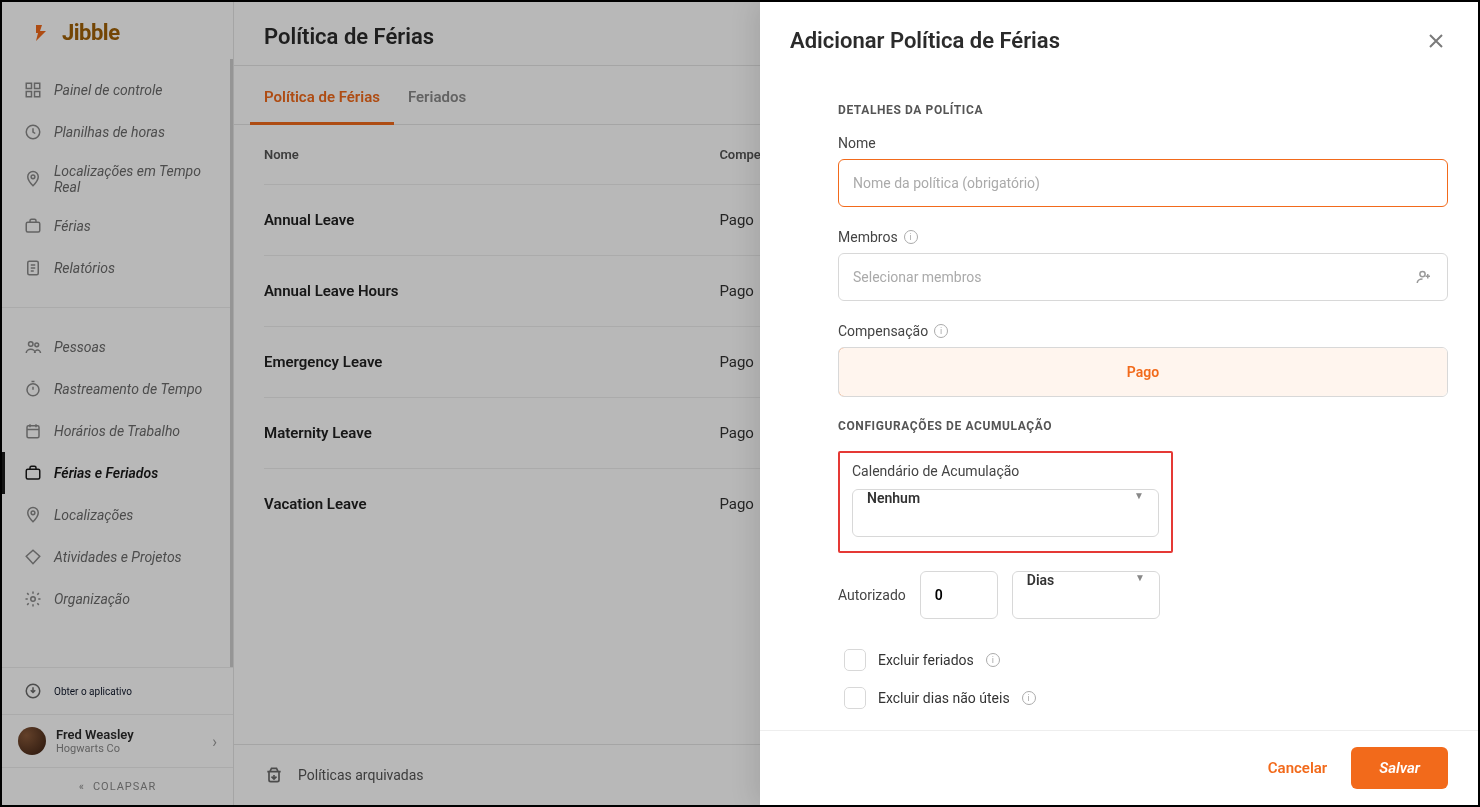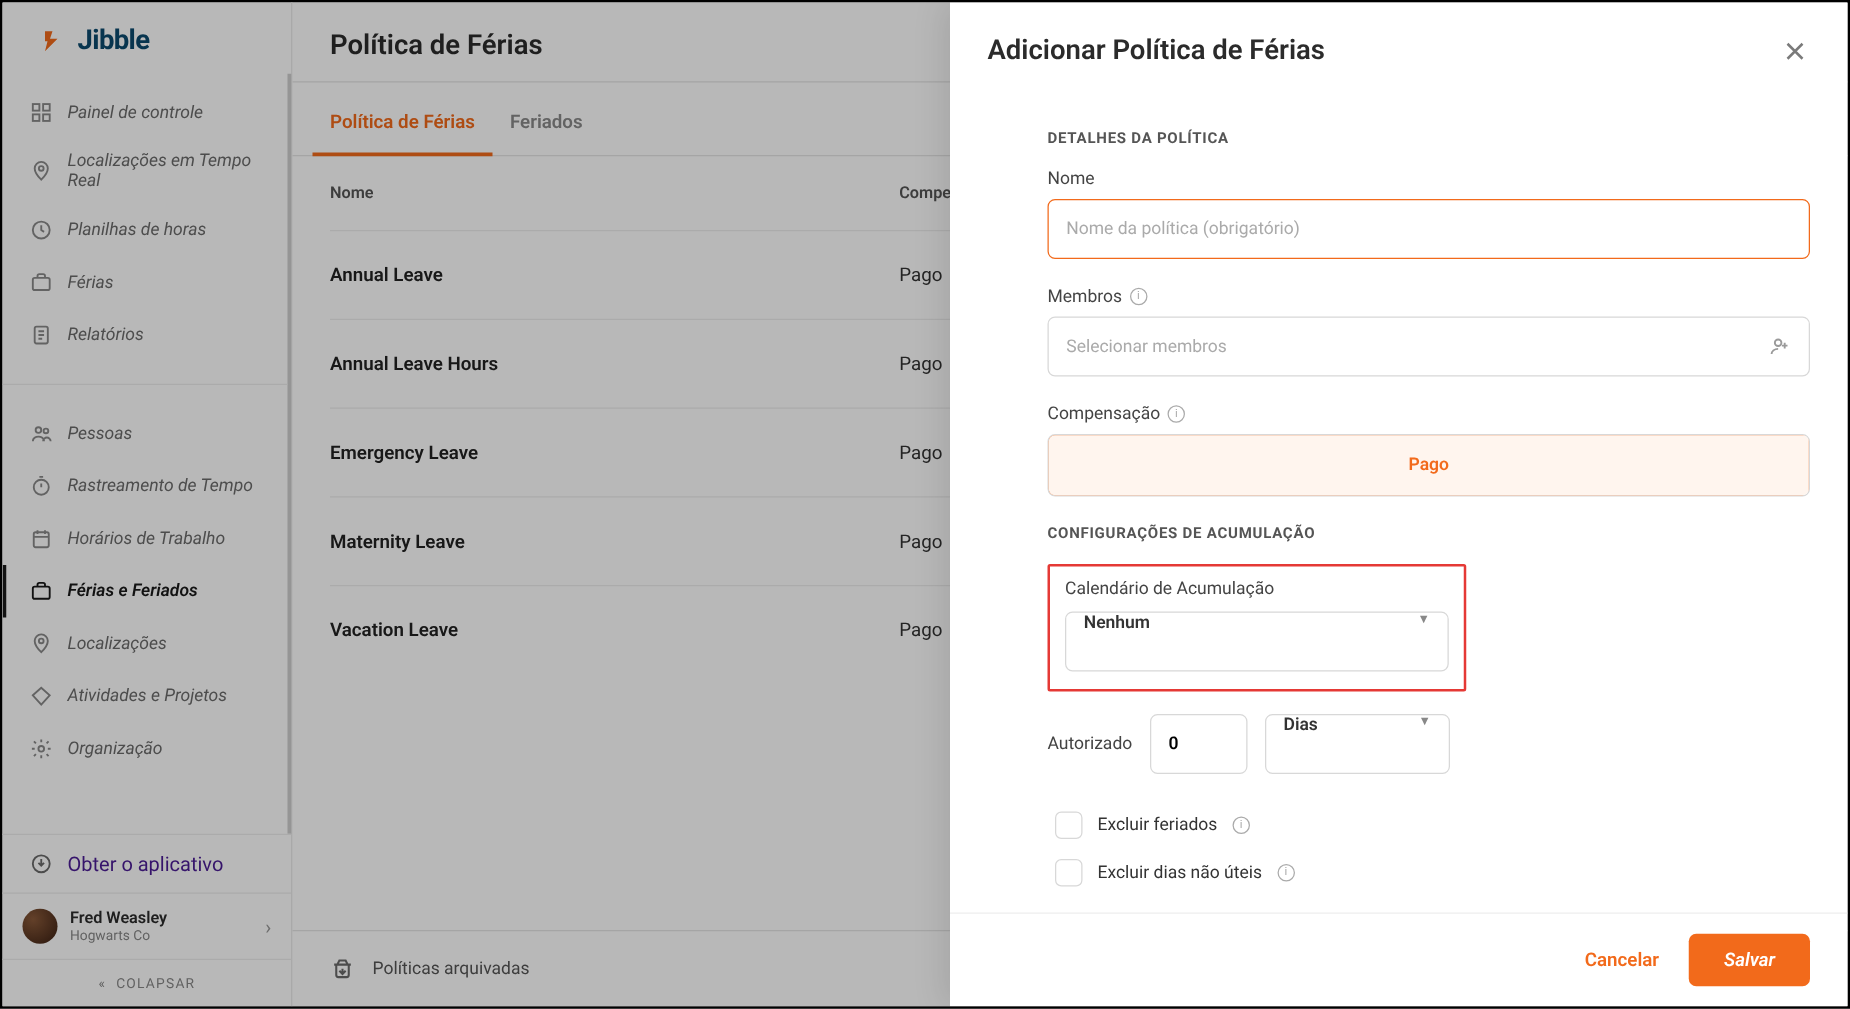--- a/index.html
+++ b/index.html
@@ -4,30 +4,30 @@
   <style>
     * { box-sizing: border-box; margin: 0; padding: 0; font-family: -apple-system, BlinkMacSystemFont, "Segoe UI", Roboto, Arial, sans-serif; }
     body { width: 1480px; height: 807px; border: 2px solid #000; overflow: hidden; position: relative; background: #fff; }
     
     .app-wrap { display: flex; height: 100%; }
     
     
     .sidebar { width: 232px; border-right: 1px solid #e5e5e5; display: flex; flex-direction: column; background: #fff; }
     .logo-wrap { padding: 18px 30px 14px; display: flex; align-items: center; gap: 6px; }
     .logo-mark { width: 24px; height: 24px; }
-    .logo-text { font-size: 22px; font-weight: 700; color: #0c4a6e; letter-spacing: -0.5px; }
+    .logo-text { font-size: 22px; font-weight: 700; color: #a16207; letter-spacing: -0.5px; }
     
     .nav-section { padding: 10px 0; }
     .nav-item { display: flex; align-items: center; gap: 10px; padding: 10px 20px; color: #6b6b6b; font-size: 14px; cursor: pointer; }
     .nav-item.active { color: #1a1a1a; font-weight: 600; border-left: 3px solid #1a1a1a; padding-left: 17px; }
     .nav-icon { width: 22px; height: 22px; flex-shrink: 0; display: inline-flex; align-items: center; justify-content: center; }
     .nav-divider { border: none; border-top: 1px solid #eee; margin: 8px 0; }
     
     .sidebar-bottom { margin-top: auto; }
-    .get-app { border-top: 1px solid #eee; padding: 12px 20px; display:flex; align-items:center; gap:10px; color:#4c1d95; font-size:16px; cursor:pointer;}
+    .get-app { border-top: 1px solid #eee; padding: 12px 20px; display:flex; align-items:center; gap:10px; color:#0f172a; font-size:10px; cursor:pointer;}
     .user-card { border-top: 1px solid #eee; padding: 12px 16px; display: flex; align-items: center; gap: 10px; cursor: pointer; }
     .avatar { width: 28px; height: 28px; border-radius: 50%; background: radial-gradient(circle at 30% 30%, #8a5a3a, #3a1f12); }
     .user-name { font-size: 13px; font-weight: 600; color: #2b2b2b; }
     .user-org { font-size: 11px; color: #888; }
     .chev { margin-left: auto; color: #999; }
     .collapse-btn { text-align: center; padding: 12px 0; font-size: 11px; letter-spacing: 1px; color: #888; cursor: pointer; border-top: 1px solid #eee; display:flex; align-items:center; justify-content:center; gap:8px;}
     
     
     .main { flex: 1; display: flex; flex-direction: column; background: #fff; position: relative; }
     .page-header { display: flex; align-items: center; justify-content: space-between; padding: 22px 30px 16px; }
@@ -116,34 +116,34 @@
                 <rect x="14" y="3" width="7" height="7"></rect>
                 <rect x="3" y="14" width="7" height="7"></rect>
                 <rect x="14" y="14" width="7" height="7"></rect>
               </svg>
             </span>
         <span>Painel de controle</span>
       </div>
       <div class="nav-item">
         <span class="nav-icon">
               <svg width="18" height="18" viewBox="0 0 24 24" fill="none" stroke="#8a8a8a" stroke-width="2">
+                <circle cx="12" cy="12" r="9"></circle>
+                <path d="M12 7v5l3 2"></path>
+              </svg>
+            </span>
+        <span>Planilhas de horas</span>
+      </div>
+      <div class="nav-item">
+        <span class="nav-icon">
+              <svg width="18" height="18" viewBox="0 0 24 24" fill="none" stroke="#8a8a8a" stroke-width="2">
                 <path d="M12 21s-7-7-7-12a7 7 0 1 1 14 0c0 5-7 12-7 12z"></path>
                 <circle cx="12" cy="9" r="2.5"></circle>
               </svg>
             </span>
         <span>Localizações em Tempo Real</span>
-      </div>
-      <div class="nav-item">
-        <span class="nav-icon">
-              <svg width="18" height="18" viewBox="0 0 24 24" fill="none" stroke="#8a8a8a" stroke-width="2">
-                <circle cx="12" cy="12" r="9"></circle>
-                <path d="M12 7v5l3 2"></path>
-              </svg>
-            </span>
-        <span>Planilhas de horas</span>
       </div>
       <div class="nav-item">
         <span class="nav-icon">
               <svg width="18" height="18" viewBox="0 0 24 24" fill="none" stroke="#8a8a8a" stroke-width="2">
                 <rect x="3" y="7" width="18" height="13" rx="2"></rect>
                 <path d="M8 7V5a2 2 0 0 1 2-2h4a2 2 0 0 1 2 2v2"></path>
               </svg>
             </span>
         <span>Férias</span>
       </div>

